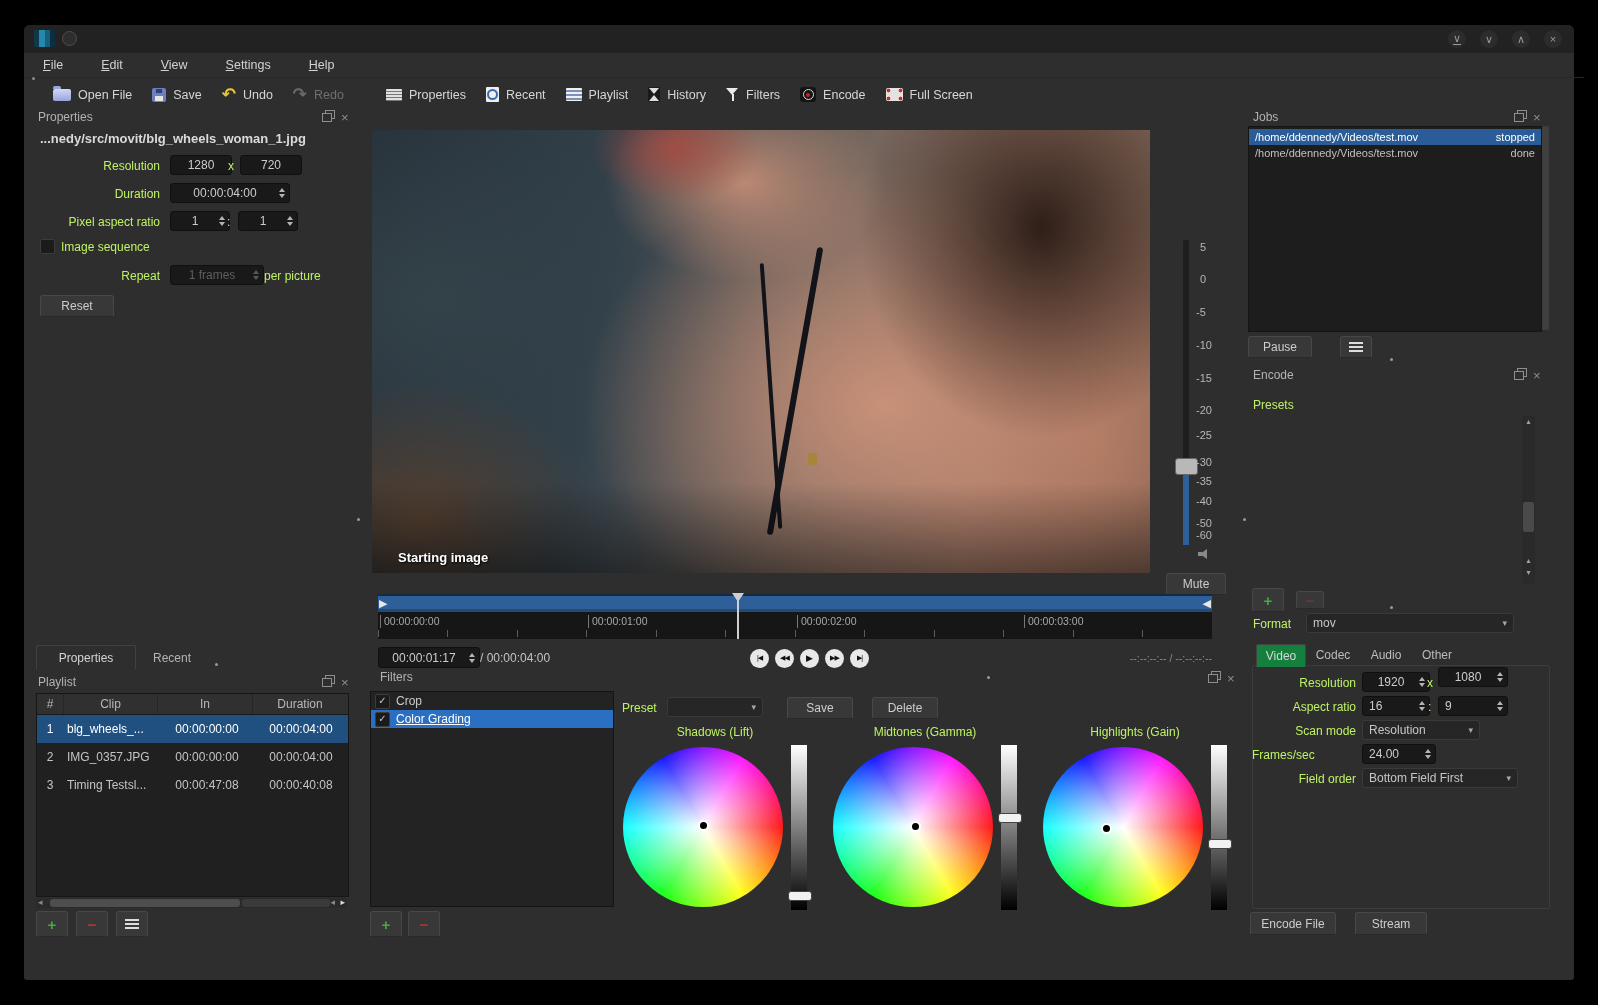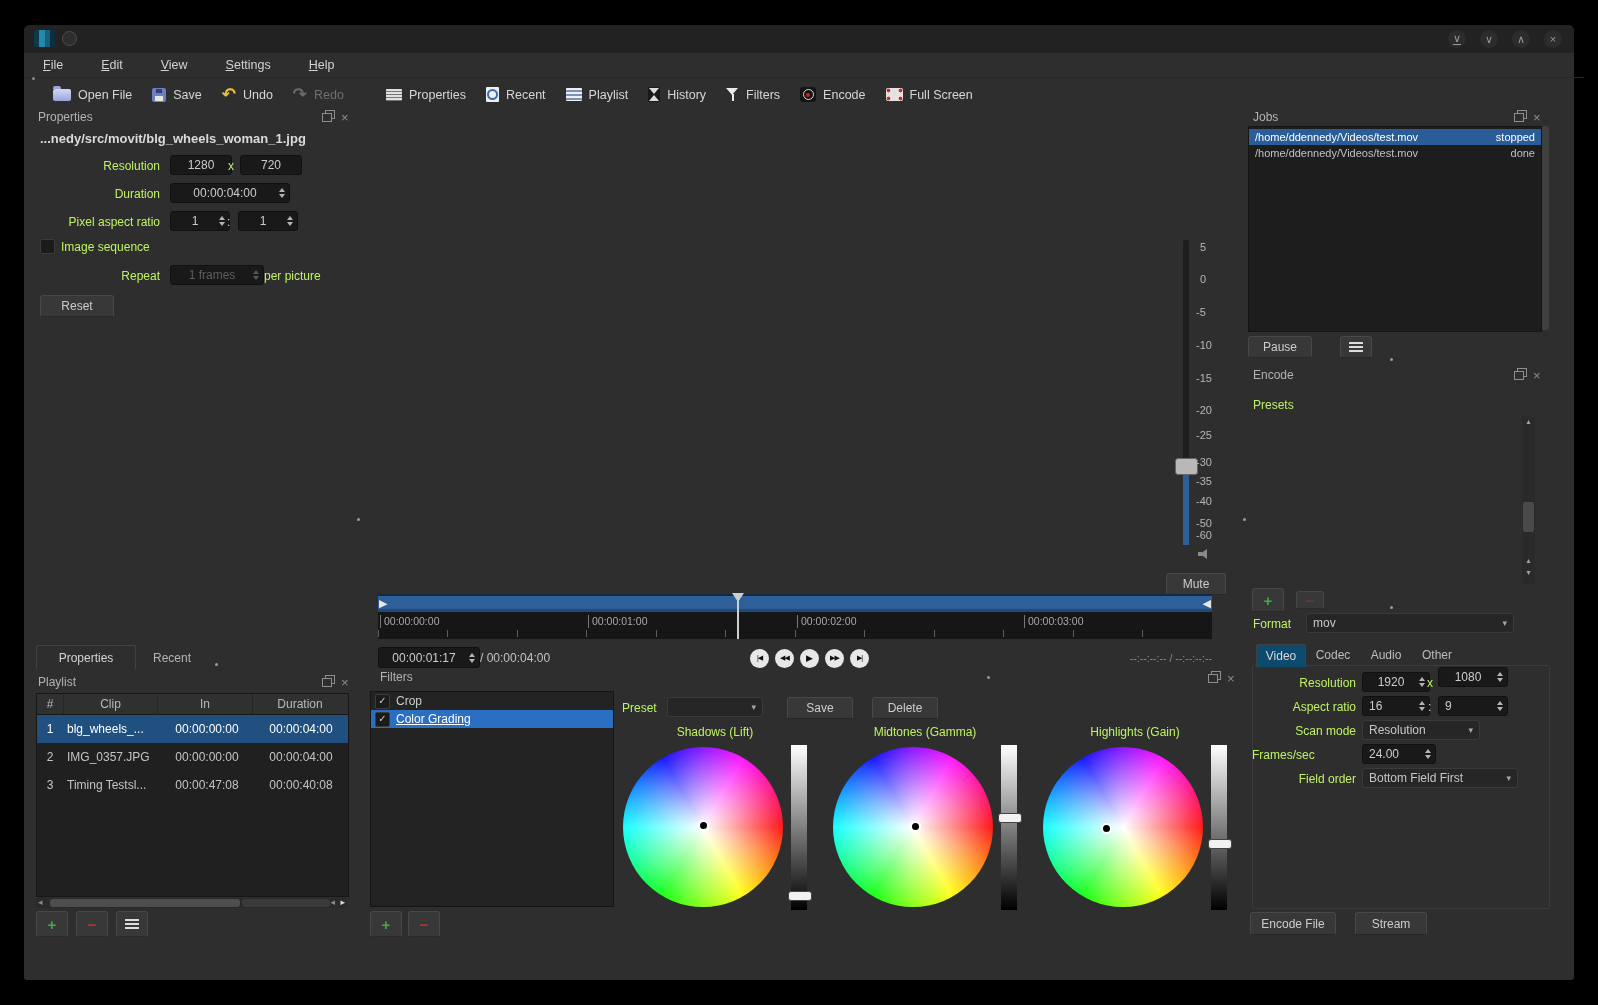--- a/index.html
+++ b/index.html
@@ -134,21 +134,21 @@
   .vslider{position:absolute;width:16px;height:165px;background:linear-gradient(180deg,#fff,#000)}
   .vhandle{position:absolute;width:22px;height:8px;background:#f2f2f2;border:1px solid #444;border-radius:3px}
   
   .list-well{background:#1d1d1d;border:1px solid #151515}
   .job-row{display:flex;height:16px;align-items:center;padding:0 6px;color:#c0c0c0;font-size:11px}
   .job-row.sel{background:#2a5d97;color:#fff}
   .job-path{flex:1;overflow:hidden;white-space:nowrap}
   .preset-row{height:15px;line-height:15px;padding-left:44px;color:#c4c4c4;font-size:12px;white-space:nowrap}
   .preset-row.sel{background:#2a6cb4;color:#fff;margin-left:42px;padding-left:2px}
   .tab{position:absolute;height:22px;display:flex;align-items:center;justify-content:center;color:#bcbcbc;font-size:12px}
-  .tab.active{background:#0c4a6e;border:1px solid #424242;border-bottom:none;border-radius:2px 2px 0 0;color:#d6d6d6}
+  .tab.active{background:#15803d;border:1px solid #424242;border-bottom:none;border-radius:2px 2px 0 0;color:#d6d6d6}
   .scrollbar-v{position:absolute;background:#2a2a2a;border-radius:2px}
   .sb-arrow{position:absolute;left:0;width:100%;text-align:center;color:#a0a0a0;font-size:8px;line-height:10px}
   .sb-handle{position:absolute;left:1px;right:1px;background:#4a4a4a;border-radius:2px}
   .filters-row{display:flex;align-items:center;gap:6px;height:18px;padding-left:4px;color:#cccccc}
   .filters-row.sel{background:#2b6fc2;color:#fff}
   .filters-row.sel .fname{text-decoration:underline}
   .plus{color:#3fae3f;font-weight:bold;font-size:15px;line-height:1}
   .minus{color:#c03030;font-weight:bold;font-size:15px;line-height:1}
   .minus.dim{color:#7a3434}
 </style>
@@ -339,20 +339,27 @@
   <div class="btn abs" style="left:12px;top:886px;width:30px;height:24px">
       <span class="plus">+</span>
     </div>
   <div class="btn abs" style="left:52px;top:886px;width:30px;height:24px">
       <span class="minus">−</span>
     </div>
   <div class="btn abs" style="left:92px;top:886px;width:30px;height:24px">
       <span class="hamb"></span>
     </div>
 
+  <div class="video">
+    <div class="strap" style="left:54%;top:26%;width:6px;height:66%;transform:rotate(10deg)"></div>
+    <div class="strap" style="left:51%;top:30%;width:4px;height:60%;transform:rotate(-4deg)"></div>
+    <div class="abs" style="left:56%;top:73%;width:9px;height:12px;background:#a8853c;border-radius:2px"></div>
+    <div class="vig"></div>
+    <div class="overlay-text">Starting image</div>
+  </div>
 
   <div class="abs" style="left:1159px;top:215px;width:6px;height:305px;background:#1e1e1e;border-radius:2px"></div>
   <div class="abs" style="left:1159px;top:449px;width:6px;height:71px;background:#2e5f99"></div>
   <div class="abs" style="left:1151px;top:433px;width:21px;height:15px;background:#b8b8b8;border:1px solid #666;border-radius:3px"></div>
   <span class="vol-label" style="left:1176px;top:216px">5</span>
   <span class="vol-label" style="left:1176px;top:248px">0</span>
   <span class="vol-label" style="left:1172px;top:281px">-5</span>
   <span class="vol-label" style="left:1172px;top:314px">-10</span>
   <span class="vol-label" style="left:1172px;top:347px">-15</span>
   <span class="vol-label" style="left:1172px;top:379px">-20</span>

